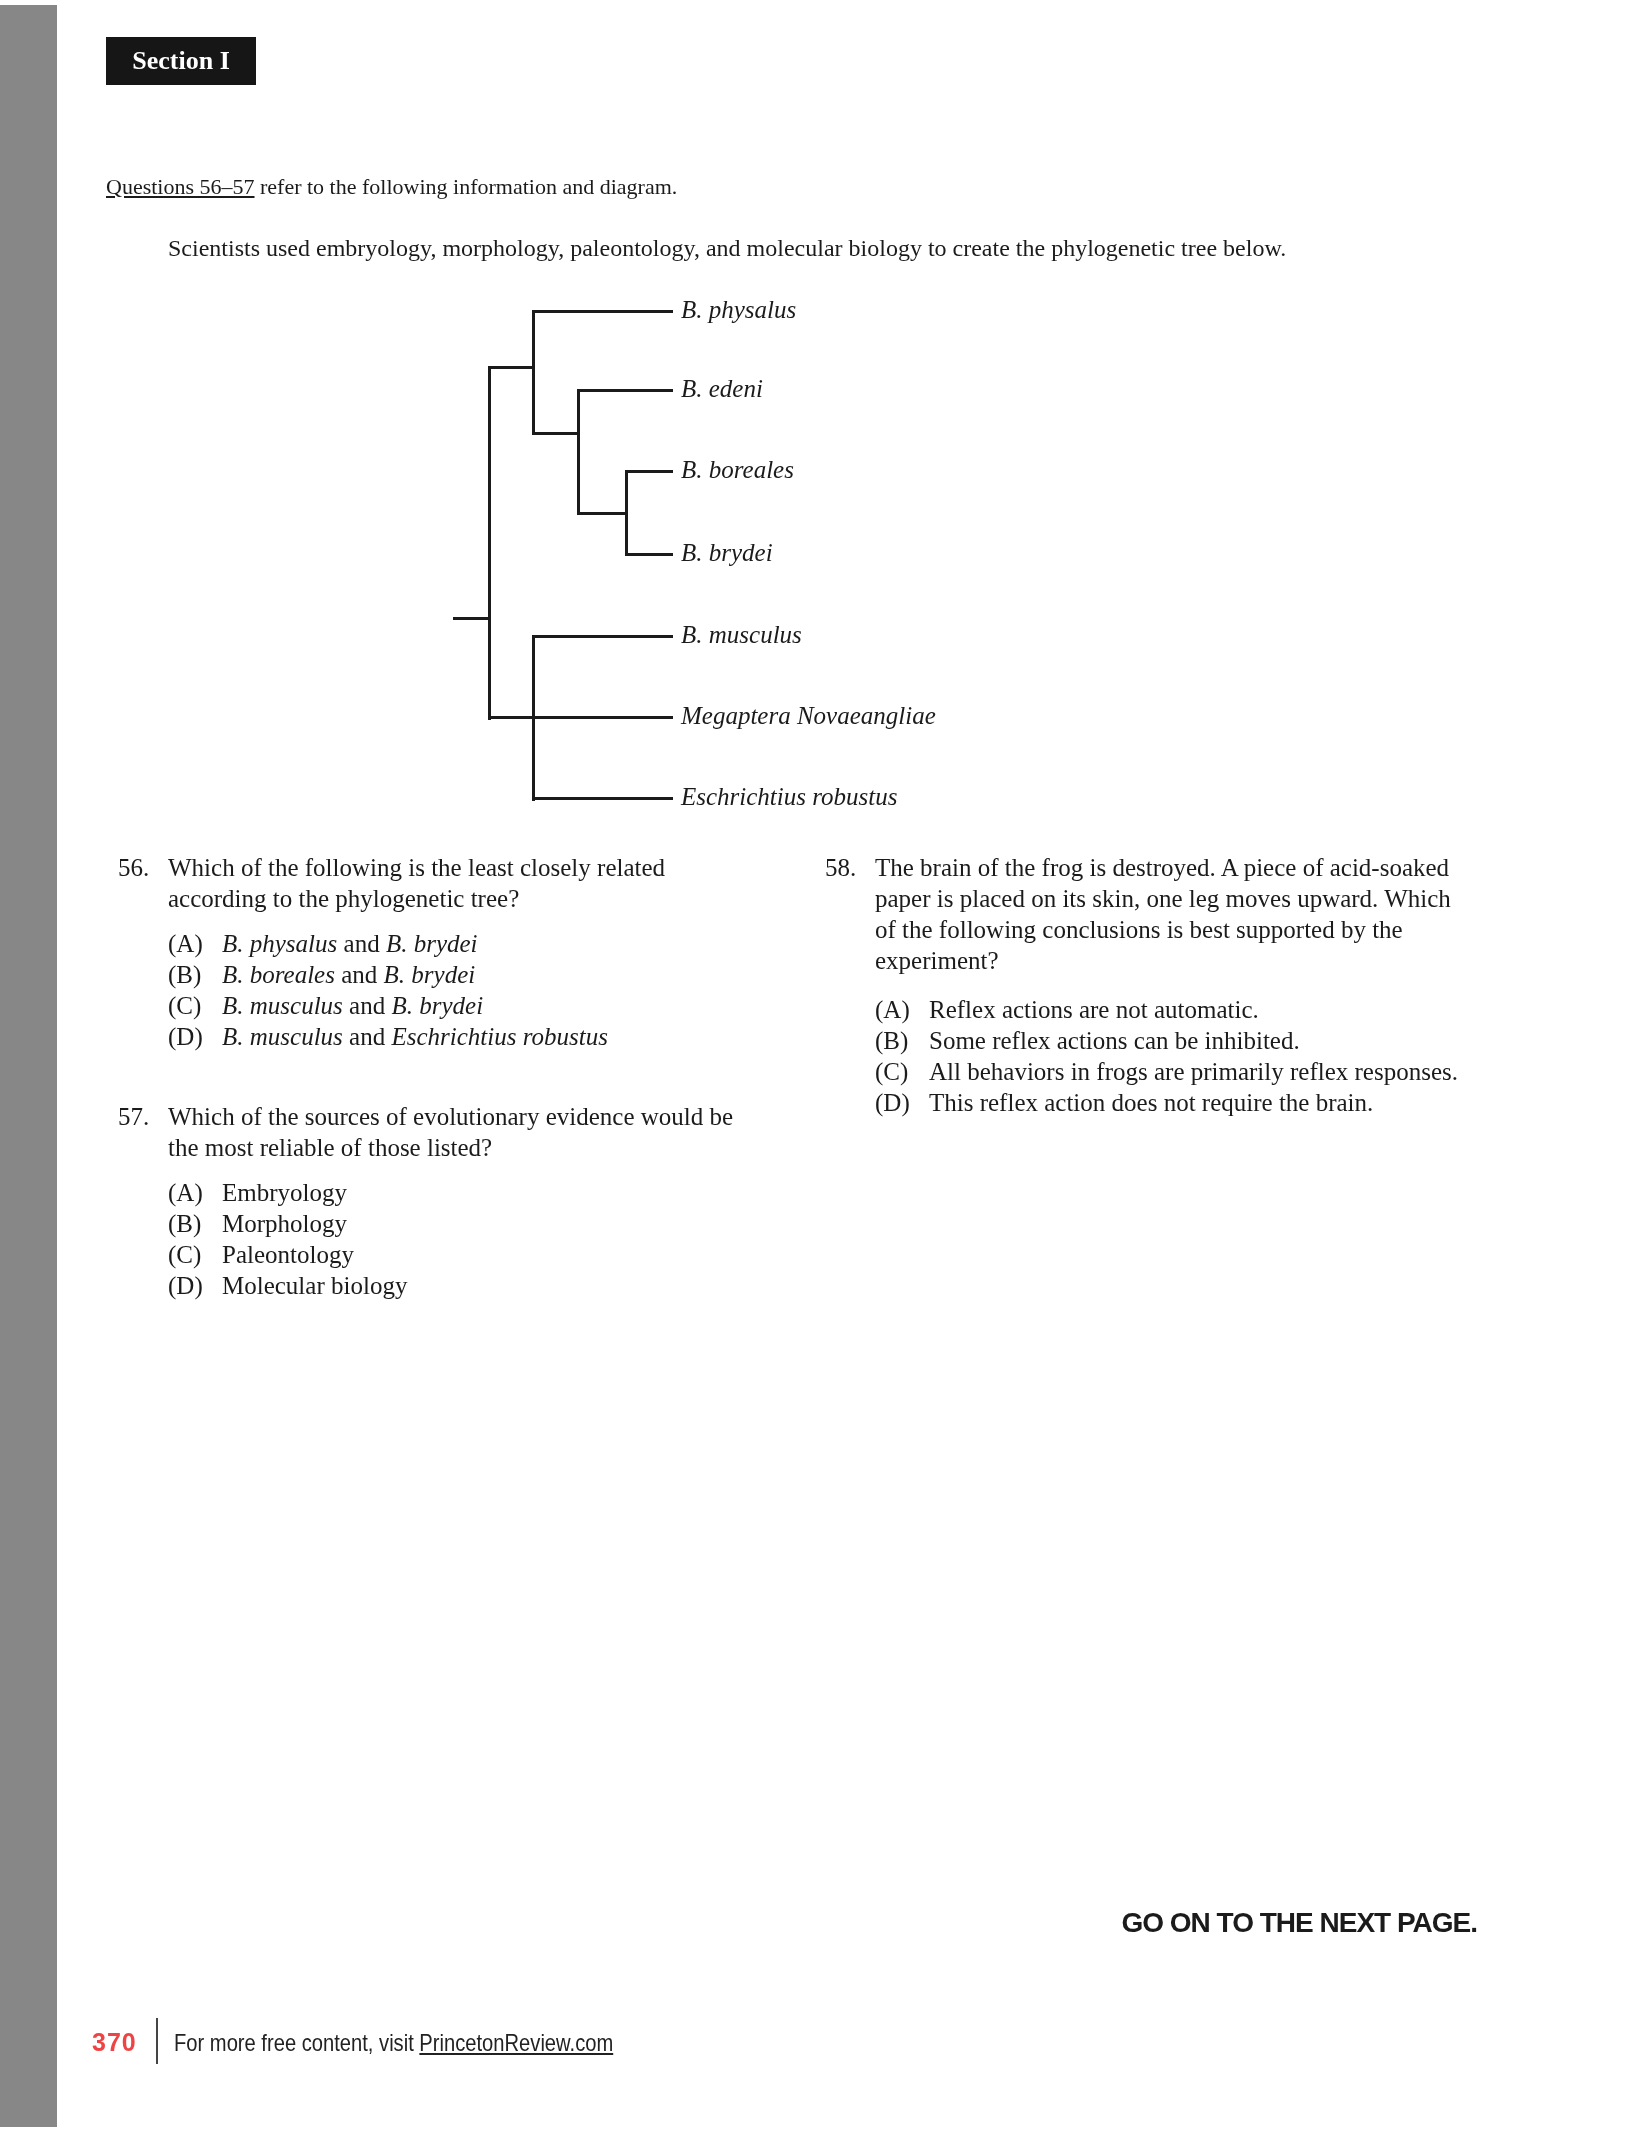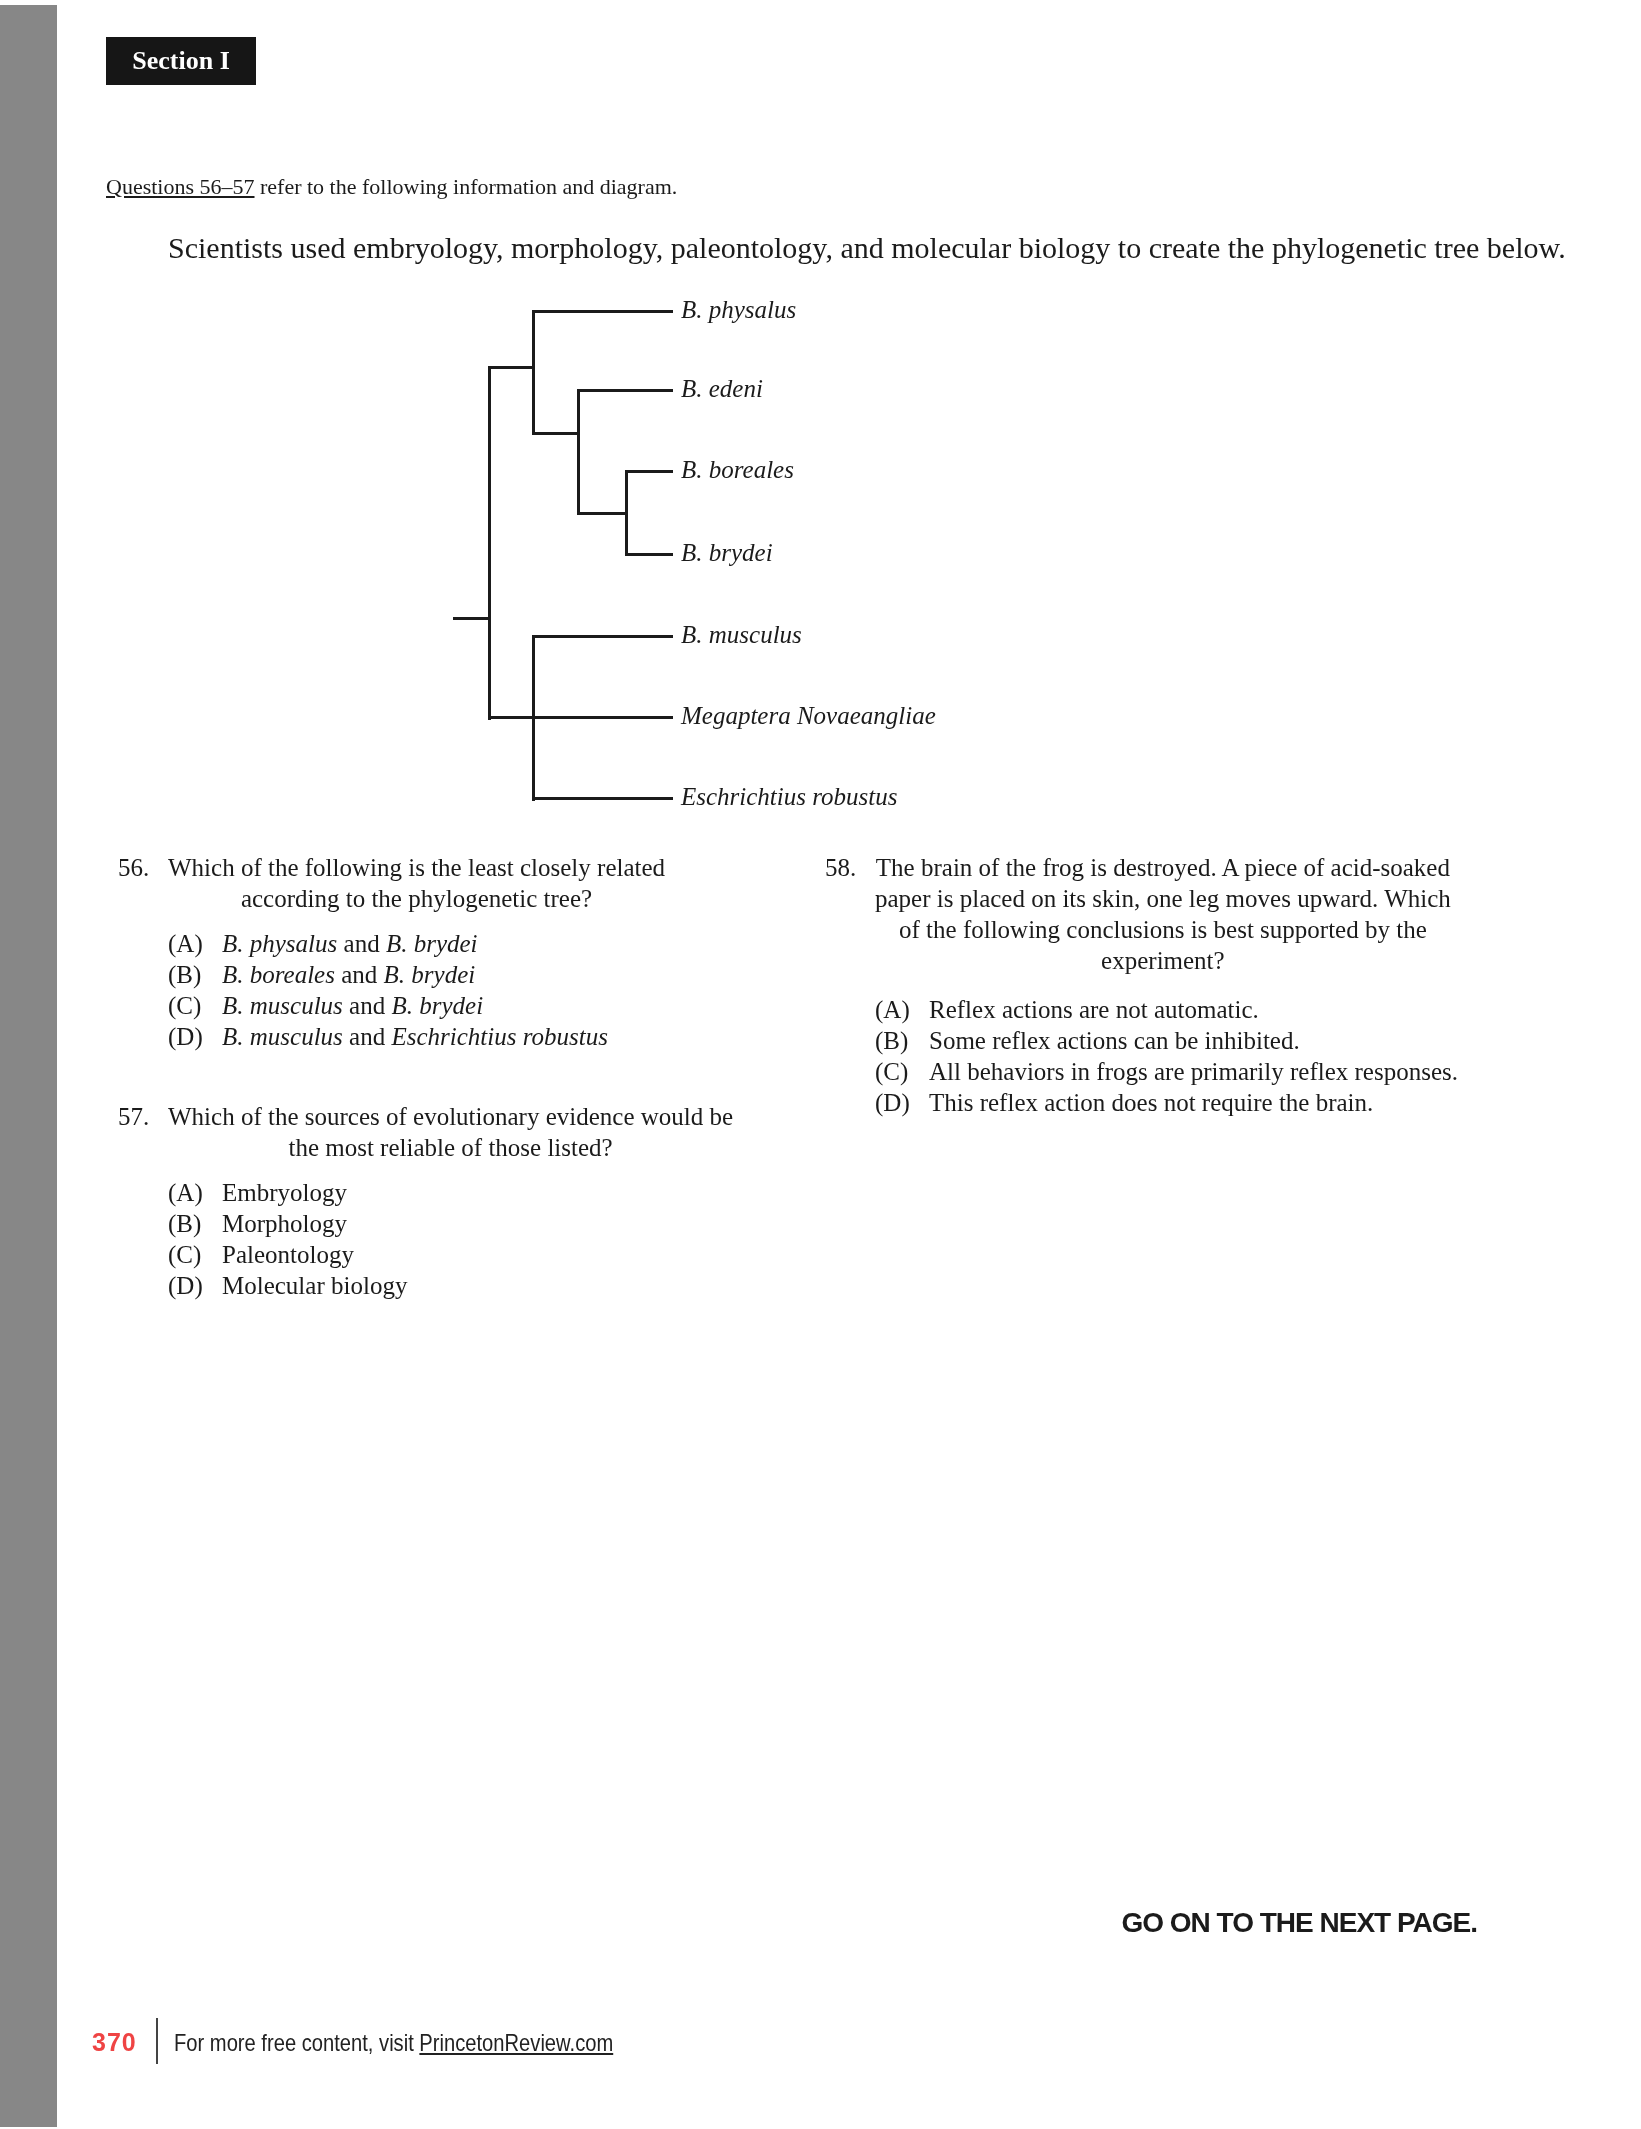--- a/index.html
+++ b/index.html
@@ -9,33 +9,33 @@
     margin:0 auto;
   }
   .sidebar{position:absolute;left:0;top:5px;width:57px;height:2122px;background:#878787;}
   .section-badge{
     position:absolute;left:106px;top:37px;width:150px;height:48px;background:#161616;
     display:flex;align-items:center;justify-content:center;
   }
   .section-badge span{color:#ffffff;font-weight:bold;font-size:26px;font-family:"Liberation Serif",serif;}
   .intro-ref{position:absolute;left:106px;top:170px;font-size:22px;line-height:34px;white-space:nowrap;}
   .intro-ref .uline{text-decoration:underline;}
-  .intro-desc{position:absolute;left:168px;top:231px;font-size:30px;line-height:34px;white-space:nowrap;}
+  .intro-desc{position:absolute;left:168px;top:231px;font-size:24px;line-height:34px;white-space:nowrap;}
   
   .tree{position:absolute;left:0;top:0;width:1641px;height:860px;pointer-events:none;}
   .tree .seg{position:absolute;background:#1b1b1b;}
   .tree .leaf-label{
     position:absolute;font-style:italic;font-size:25px;line-height:32px;white-space:nowrap;
   }
   
   .question{position:absolute;font-size:25px;line-height:31px;}
   .q-head{display:flex;}
   .q-num{display:inline-block;width:50px;flex:0 0 50px;}
   .q-lines{white-space:nowrap;}
-  .q-line{white-space:nowrap;text-align:center;}
+  .q-line{white-space:nowrap;}
   .options{margin-left:50px;}
   .option{display:flex;white-space:nowrap;}
   .opt-letter{display:inline-block;width:54px;flex:0 0 54px;}
   .opt-text{white-space:nowrap;}
   .opt-text .sp{font-style:italic;}
   
   .go-on{
     position:absolute;right:164px;top:1907px;
     font-family:"Liberation Sans",sans-serif;font-weight:bold;font-size:28px;
     letter-spacing:-1px;white-space:nowrap;color:#1b1b1b;

